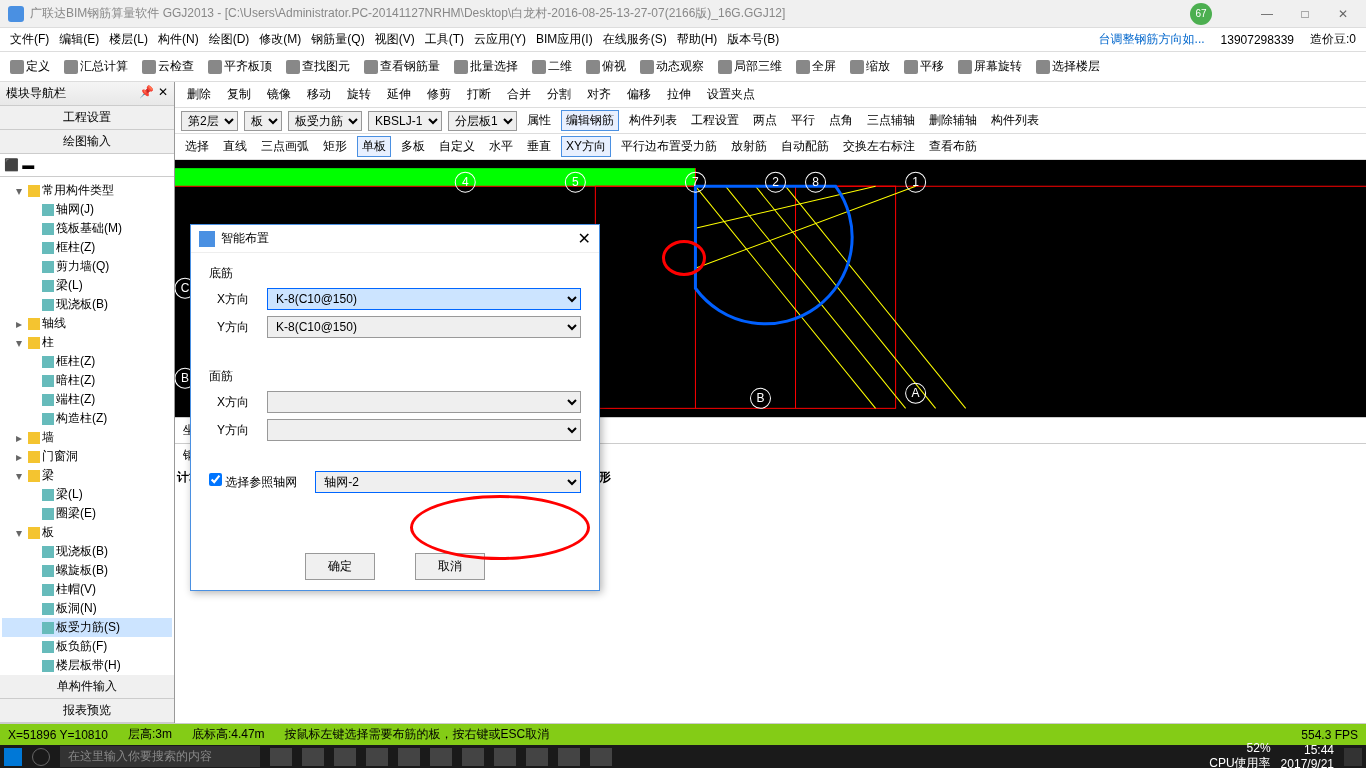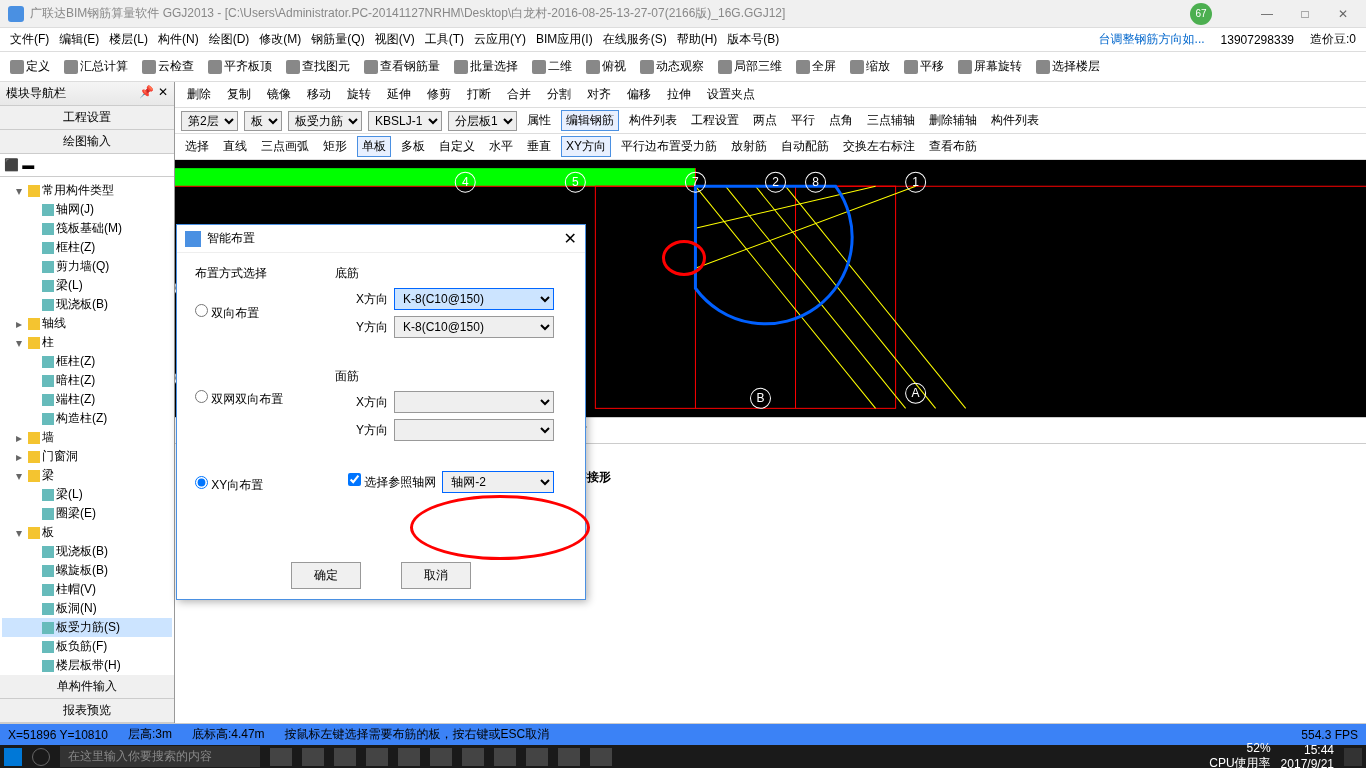--- a/index.html
+++ b/index.html
@@ -28,37 +28,37 @@
 .leftpane .tree .exp { width: 10px; color: #666; }
 .leftpane .tree .fico { width: 12px; height: 12px; background: #f4c430; display: inline-block; }
 .leftpane .tree .nico { width: 12px; height: 12px; background: #6bb; display: inline-block; }
 .content { position: absolute; left: 175px; top: 82px; right: 0; bottom: 45px; display: flex; flex-direction: column; }
 .sub-toolbar { height: 26px; display: flex; align-items: center; padding: 0 6px; border-bottom: 1px solid #ddd; gap: 6px; white-space: nowrap; overflow: hidden; }
 .sub-toolbar .btn { display: flex; align-items: center; gap: 2px; padding: 1px 4px; cursor: pointer; }
 .sub-toolbar .btn.active { border: 1px solid #4a90e2; background: #e8f0ff; }
 .sub-toolbar select, .sub-toolbar input { font-size: 12px; border: 1px solid #999; padding: 1px 2px; }
 .canvas-area { flex: 1; background: #000; position: relative; overflow: hidden; }
 .canvas-area svg { width: 100%; height: 100%; }
-.statusbar { position: absolute; left: 0; right: 0; bottom: 23px; height: 22px; background: #3b82f6; border-top: 1px solid #ccc; display: flex; align-items: center; padding: 0 8px; gap: 20px; }
+.statusbar { position: absolute; left: 0; right: 0; bottom: 23px; height: 22px; background: #84cc16; border-top: 1px solid #ccc; display: flex; align-items: center; padding: 0 8px; gap: 20px; }
 .taskbar { position: absolute; left: 0; right: 0; bottom: 0; height: 23px; background: #1a1a1a; display: flex; align-items: center; padding: 0 4px; gap: 10px; color: #fff; }
 .taskbar .start { width: 18px; height: 18px; background: #0078d7; }
 .taskbar .search { background: #333; padding: 2px 8px; color: #888; flex: 0 0 200px; }
 .taskbar .tbicon { width: 22px; height: 18px; background: #444; }
 .taskbar .spacer { flex: 1; }
 .taskbar .sys { font-size: 10px; text-align: right; }
-.dialog { position: absolute; left: 176px; top: 224px; width: 410px; background: #fff; border: 1px solid #4a90e2; box-shadow: 2px 2px 8px rgba(0,0,0,0.3); z-index: 100; }
+.dialog { position: absolute; left: 190px; top: 224px; width: 410px; background: #fff; border: 1px solid #4a90e2; box-shadow: 2px 2px 8px rgba(0,0,0,0.3); z-index: 100; }
 .dialog .dtitle { height: 28px; background: #fff; display: flex; align-items: center; padding: 0 8px; border-bottom: 1px solid #eee; }
 .dialog .dtitle .dico { width: 16px; height: 16px; background: #4a90e2; margin-right: 6px; }
 .dialog .dtitle .close { margin-left: auto; cursor: pointer; font-size: 16px; }
 .dialog .dbody { padding: 12px 18px; display: flex; gap: 20px; }
 .dialog .dleft { width: 120px; }
 .dialog .dright { flex: 1; }
 .dialog .group-title { margin-bottom: 8px; }
 .dialog .radio-item { padding: 14px 0; }
-.dialog .field-row { display: flex; align-items: center; gap: 6px; margin: 6px 13px; }
+.dialog .field-row { display: flex; align-items: center; gap: 18px; margin: 6px 0; }
 .dialog .field-row label { width: 40px; text-align: right; }
 .dialog .field-row select, .dialog .field-row input { flex: 1; border: 1px solid #999; padding: 2px 4px; }
 .dialog .field-row select.highlighted { border: 1px solid #0066ff; background: #cce4ff; }
 .dialog .dbuttons { display: flex; justify-content: center; gap: 40px; padding: 10px; }
 .dialog .dbuttons button { width: 70px; padding: 4px; border: 1px solid #999; background: #f0f0f0; cursor: pointer; margin-top: 32px; }
 .red-ellipse { position: absolute; border: 3px solid red; border-radius: 50%; pointer-events: none; z-index: 200; }
 .red-ellipse.e1 { left: 410px; top: 495px; width: 180px; height: 65px; }
 .red-ellipse.e2 { left: 662px; top: 240px; width: 44px; height: 36px; }
 </style>
 </head>
@@ -281,26 +281,20 @@
   </div>
 </div>
 
 <div class="dialog">
   <div class="dtitle">
     <div class="dico"></div>
     <span>智能布置</span>
     <span class="close">✕</span>
   </div>
   <div class="dbody">
-    <div class="dleft">
-      <div class="group-title">布置方式选择</div>
-      <div class="radio-item"><label><input type="radio" name="m" style=""> <span>双向布置</span></label></div>
-      <div class="radio-item" style="margin-top:40px;"><label><input type="radio" name="m" style=""> <span>双网双向布置</span></label></div>
-      <div class="radio-item" style="margin-top:40px;"><label><input type="radio" name="m" checked="" style=""> <span>XY向布置</span></label></div>
-    </div>
     <div class="dright">
       <div>底筋</div>
       <div class="field-row">
           <label>X方向</label>
           <select class="highlighted"><option>K-8(C10@150)</option></select>
         </div>
       <div class="field-row">
           <label>Y方向</label>
           <select><option>K-8(C10@150)</option></select>
         </div>

